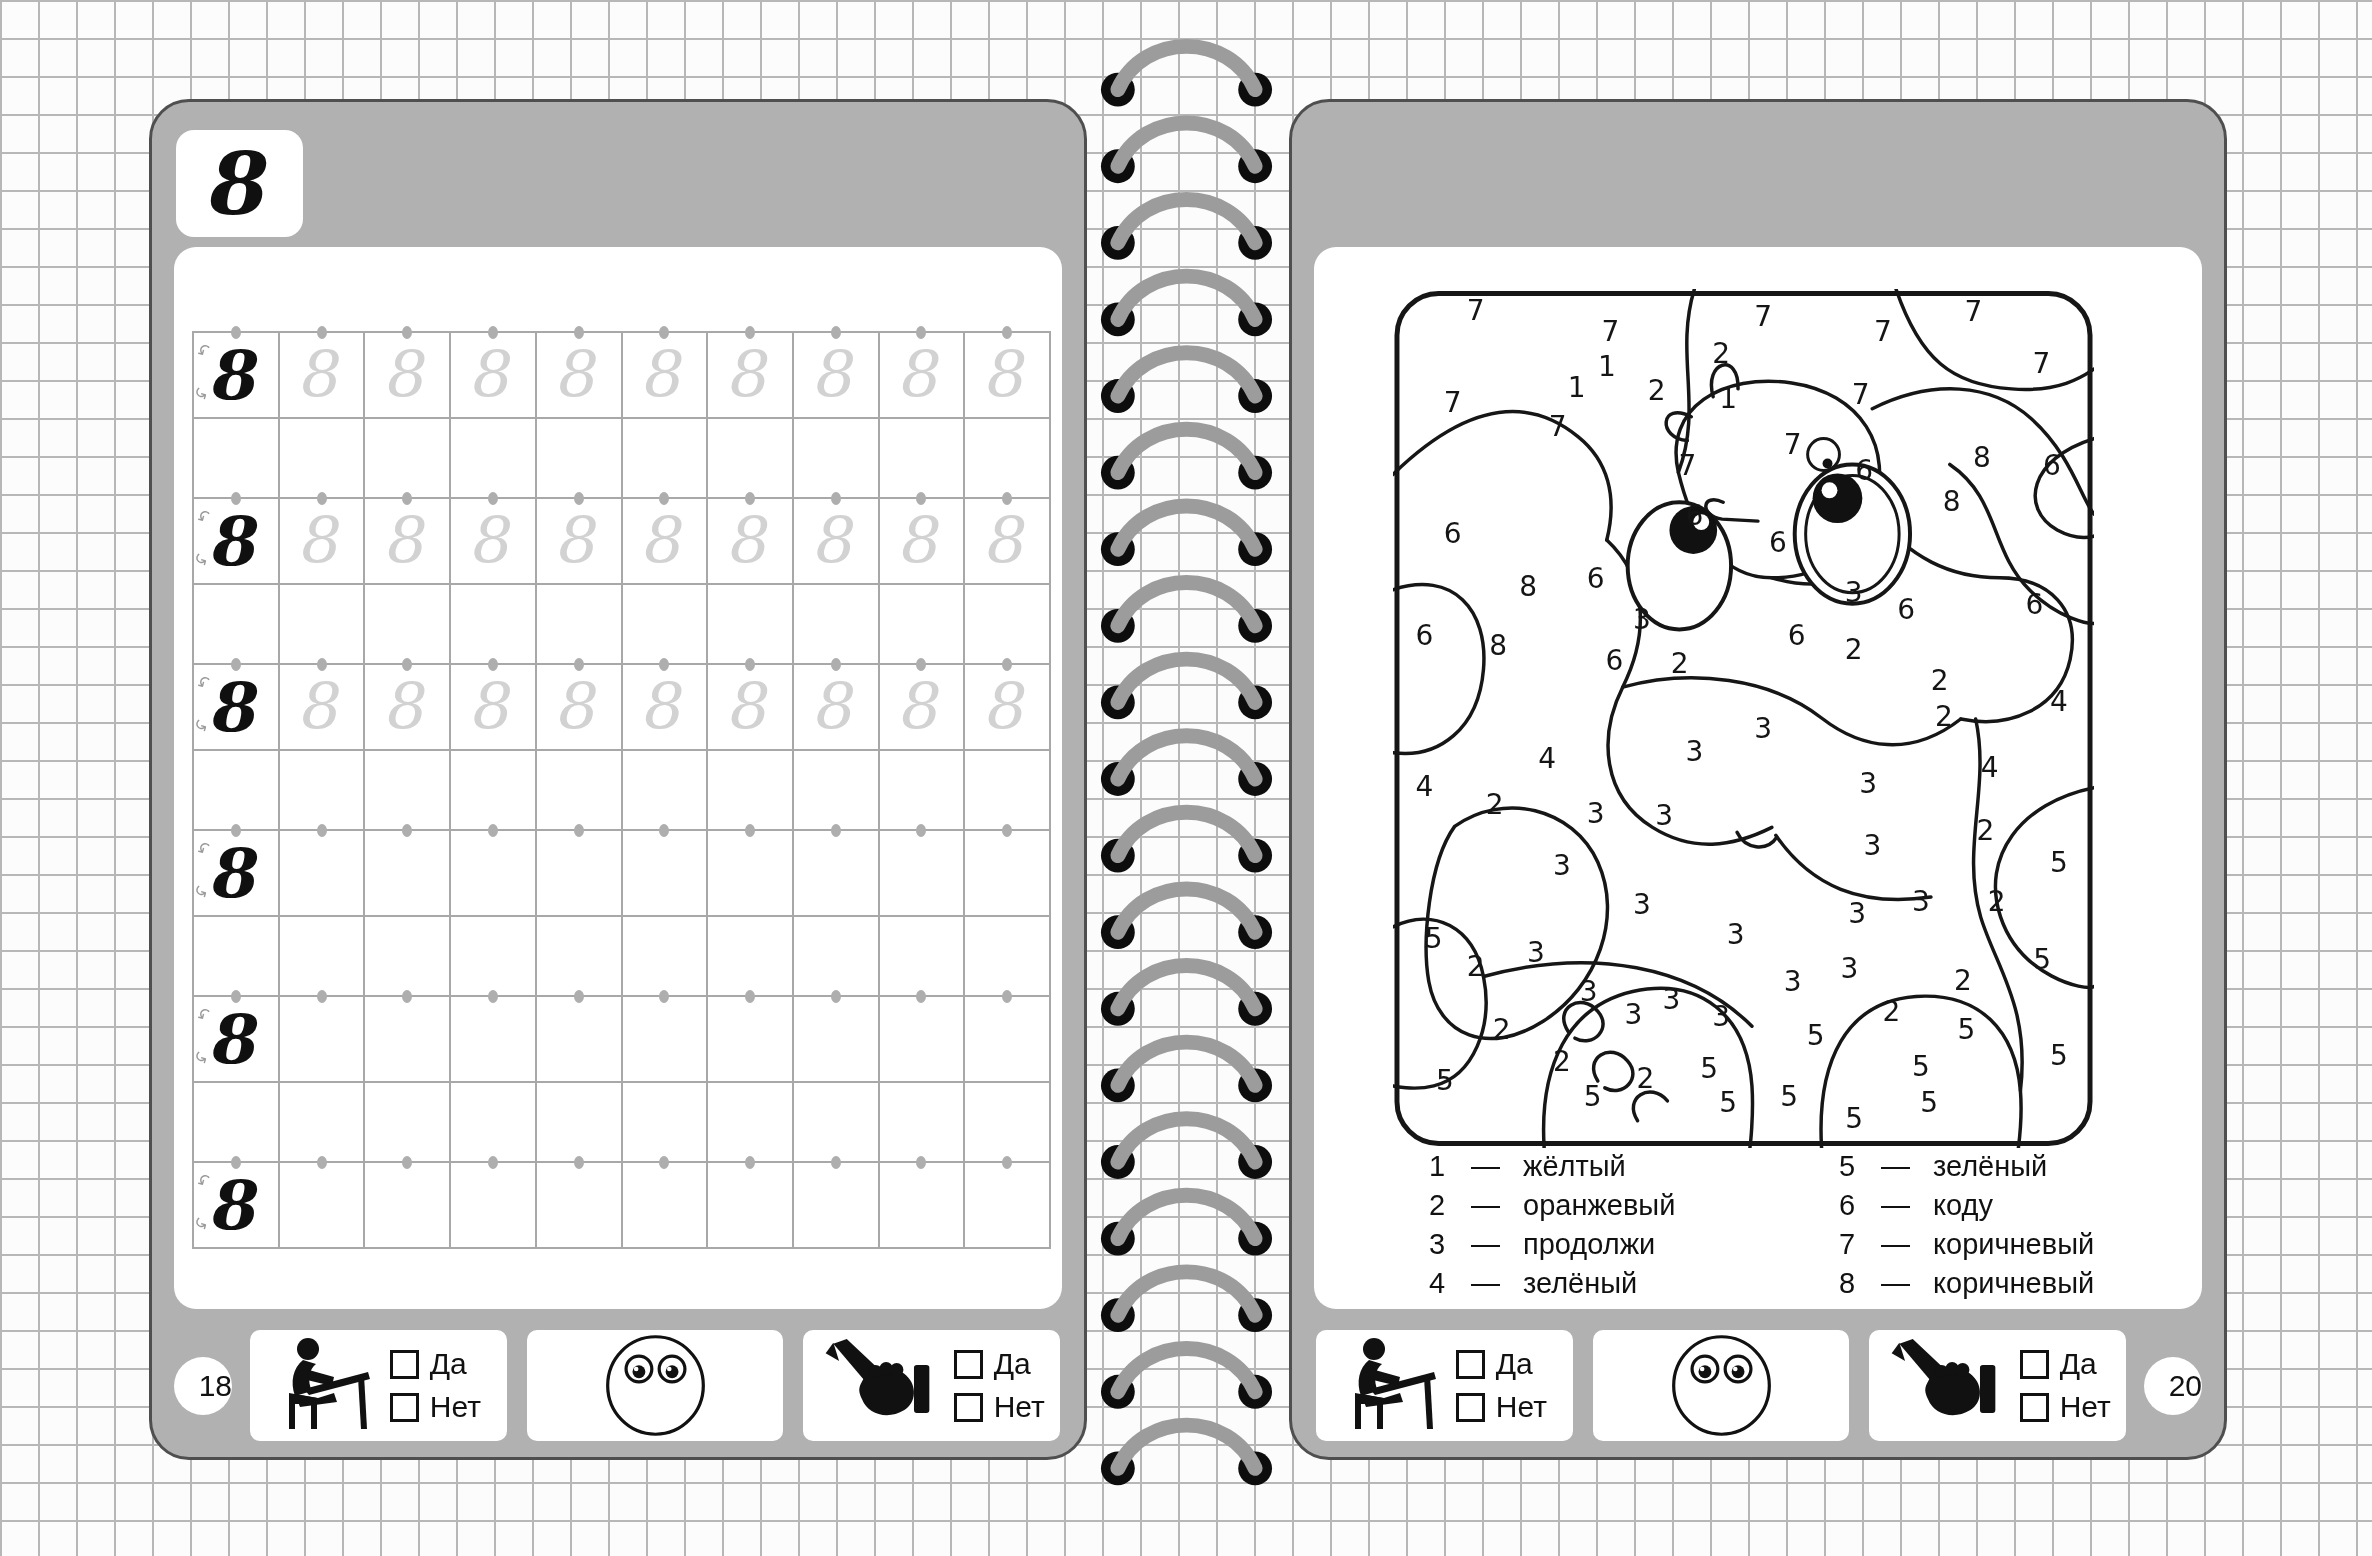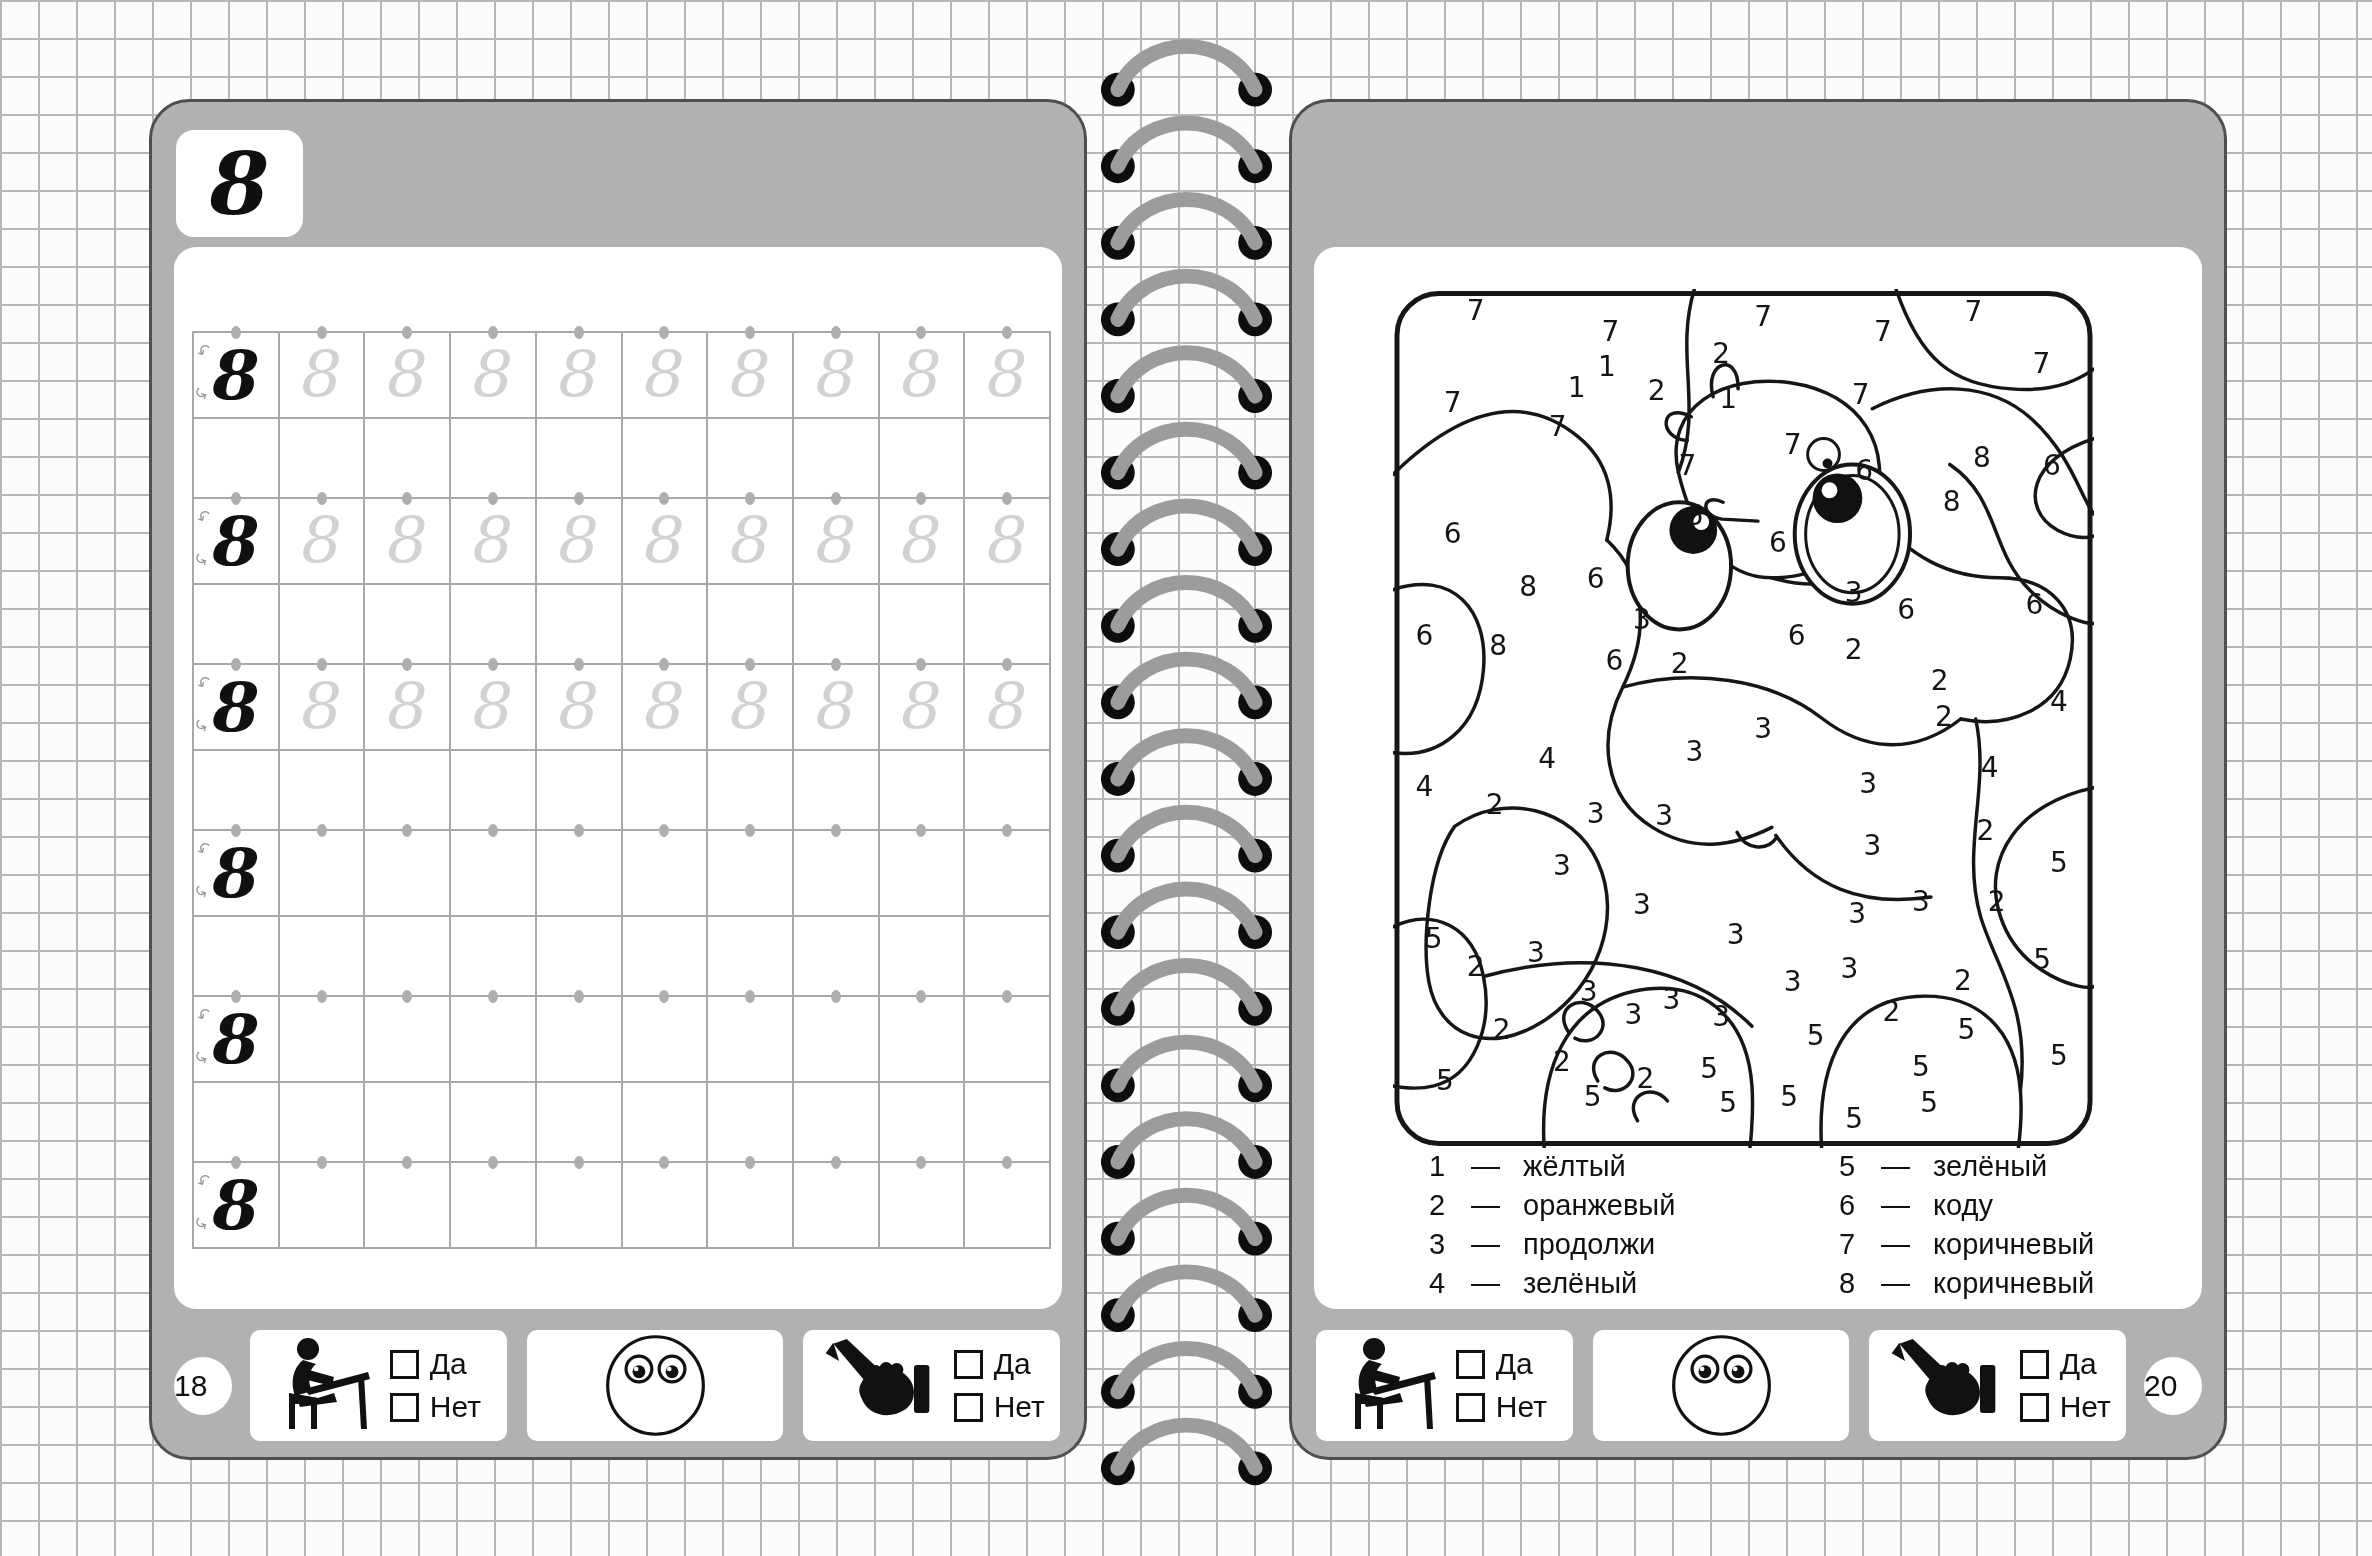--- a/index.html
+++ b/index.html
@@ -40,21 +40,21 @@
   .arr2{left:1px;bottom:14px;transform:rotate(-120deg);}
   
   .footer{position:absolute;bottom:16px;height:111px;display:flex;gap:20px;}
   .footer-left{left:98px;right:24px;}
   .footer-right{left:24px;right:98px;}
   .fbox{flex:1;background:#fff;border-radius:10px;display:flex;align-items:center;justify-content:center;gap:18px;}
   .ckcol{display:flex;flex-direction:column;gap:9px;}
   .ckrow{display:flex;align-items:center;gap:11px;font-size:30px;color:#111;}
   .ckbox{width:29px;height:29px;border:3px solid #111;background:#fff;box-sizing:border-box;}
   .badge{position:absolute;bottom:42px;width:58px;height:58px;border-radius:50%;background:#fff;
-      display:flex;align-items:center;justify-content:flex-start;font-size:30px;color:#111;}
+      display:flex;align-items:center;justify-content:flex-end;font-size:30px;color:#111;}
   .badge-left{left:22px;}
   .badge-right{right:22px;}
   
   .frame{position:absolute;left:79px;top:42px;width:701px;height:859px;}
   .frame svg{position:absolute;left:0;top:0;}
   .labels{position:absolute;left:0;top:0;width:100%;height:100%;}
   .region-number{position:absolute;transform:translate(-50%,-50%);font-family:"DejaVu Sans",sans-serif;
       font-size:28px;color:#151515;}
   .ln{fill:none;stroke:#161616;stroke-width:3.5;stroke-linecap:round;}
   .eye{fill:#fff;stroke:#161616;stroke-width:4;}

